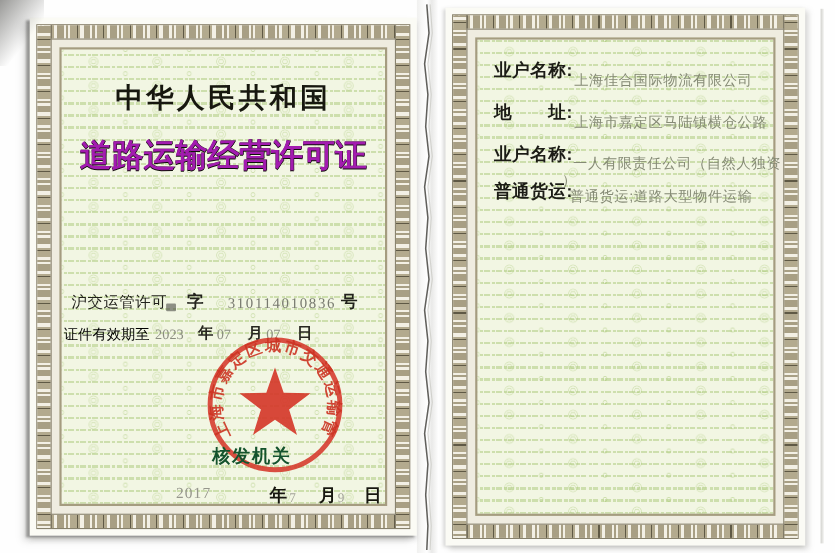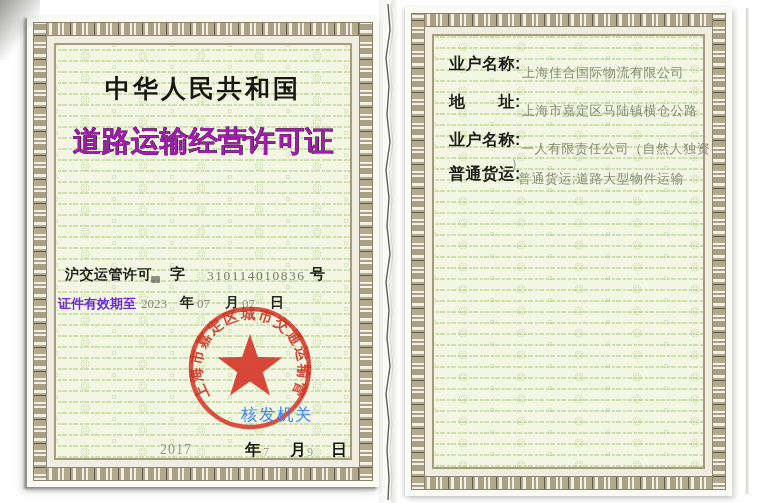--- a/index.html
+++ b/index.html
@@ -40,37 +40,37 @@
   .abs{position:absolute;white-space:nowrap;}
   .country{left:0;right:0;top:56px;text-align:center;
     font-family:"Liberation Serif","DejaVu Serif",serif;font-weight:700;
     font-size:25px;letter-spacing:3px;color:#17170f;}
   .main-title{left:0;right:0;top:106px;text-align:center;
     font-family:"DejaVu Sans","Liberation Sans",sans-serif;font-weight:700;
     font-size:29px;letter-spacing:0px;color:#a21caf;text-shadow:.6px 0 0 #101008,0 .4px 0 #101008;}
   .copy-sub{left:0;right:0;top:178px;text-align:center;
     font-family:"Liberation Serif","DejaVu Serif",serif;font-weight:600;
     font-size:22px;color:#20201a;}
-  .lic-prefix{left:38px;top:250px;font-size:14px;font-weight:700;color:#22221c;letter-spacing:.5px;}
+  .lic-prefix{left:38px;top:250px;font-size:14px;font-weight:400;color:#22221c;letter-spacing:.5px;}
   .redaction{left:124px;top:260px;width:9px;height:7px;background:#3c3c38;opacity:.55;border-radius:1px;filter:blur(.4px);}
   .lic-zi{left:143px;top:249px;font-size:15px;font-weight:600;color:#22221c;}
   .lic-num{left:180px;top:252px;font-family:"Liberation Serif","DejaVu Serif",serif;
     font-size:13.5px;letter-spacing:1.5px;color:#787a6f;}
   .lic-hao{left:283px;top:249px;font-size:15px;font-weight:600;color:#22221c;}
-  .val-label{left:31px;top:279px;font-size:13px;font-weight:700;color:#6d28d9;}
+  .val-label{left:31px;top:279px;font-size:13px;font-weight:400;color:#000000;}
   .val-year{left:114px;top:280px;font-family:"Liberation Serif",serif;font-size:13px;color:#8b8d80;}
   .val-yu{left:153px;top:278px;font-size:14px;font-weight:600;color:#26261f;}
   .val-month{left:170px;top:280px;font-family:"Liberation Serif",serif;font-size:13px;color:#8b8d80;}
   .val-mu{left:198px;top:278px;font-size:14px;font-weight:600;color:#26261f;}
   .val-day{left:215px;top:280px;font-family:"Liberation Serif",serif;font-size:13px;color:#8b8d80;}
   .val-du{left:243px;top:278px;font-size:14px;font-weight:600;color:#26261f;}
 
   .seal-svg{left:155px;top:284px;width:136px;height:136px;}
-  .issuer{left:166px;top:388px;width:120px;text-align:right;
-    font-size:16.5px;font-weight:400;letter-spacing:1.5px;color:#3b82f6;}
+  .issuer{left:166px;top:388px;width:120px;text-align:left;
+    font-size:16.5px;font-weight:700;letter-spacing:1.5px;color:#14532d;}
   .idate-year{left:133px;top:426px;font-family:"Liberation Serif",serif;font-size:14px;color:#96968c;letter-spacing:1px;}
   .idate-yu{left:218px;top:424px;font-size:16px;font-weight:600;color:#17170f;}
   .idate-m{left:236px;top:429px;font-family:"Liberation Serif",serif;font-size:12px;color:#a3a399;}
   .idate-mu{left:263px;top:424px;font-size:16px;font-weight:600;color:#17170f;}
   .idate-d{left:280px;top:429px;font-family:"Liberation Serif",serif;font-size:12px;color:#a3a399;}
   .idate-du{left:304px;top:424px;font-size:16px;font-weight:600;color:#17170f;}
 
   
   .f-label{font-size:16px;font-weight:700;color:#1c1c16;letter-spacing:.5px;}
   .f-value{font-size:13px;color:rgba(128,133,112,.95);letter-spacing:.5px;}

